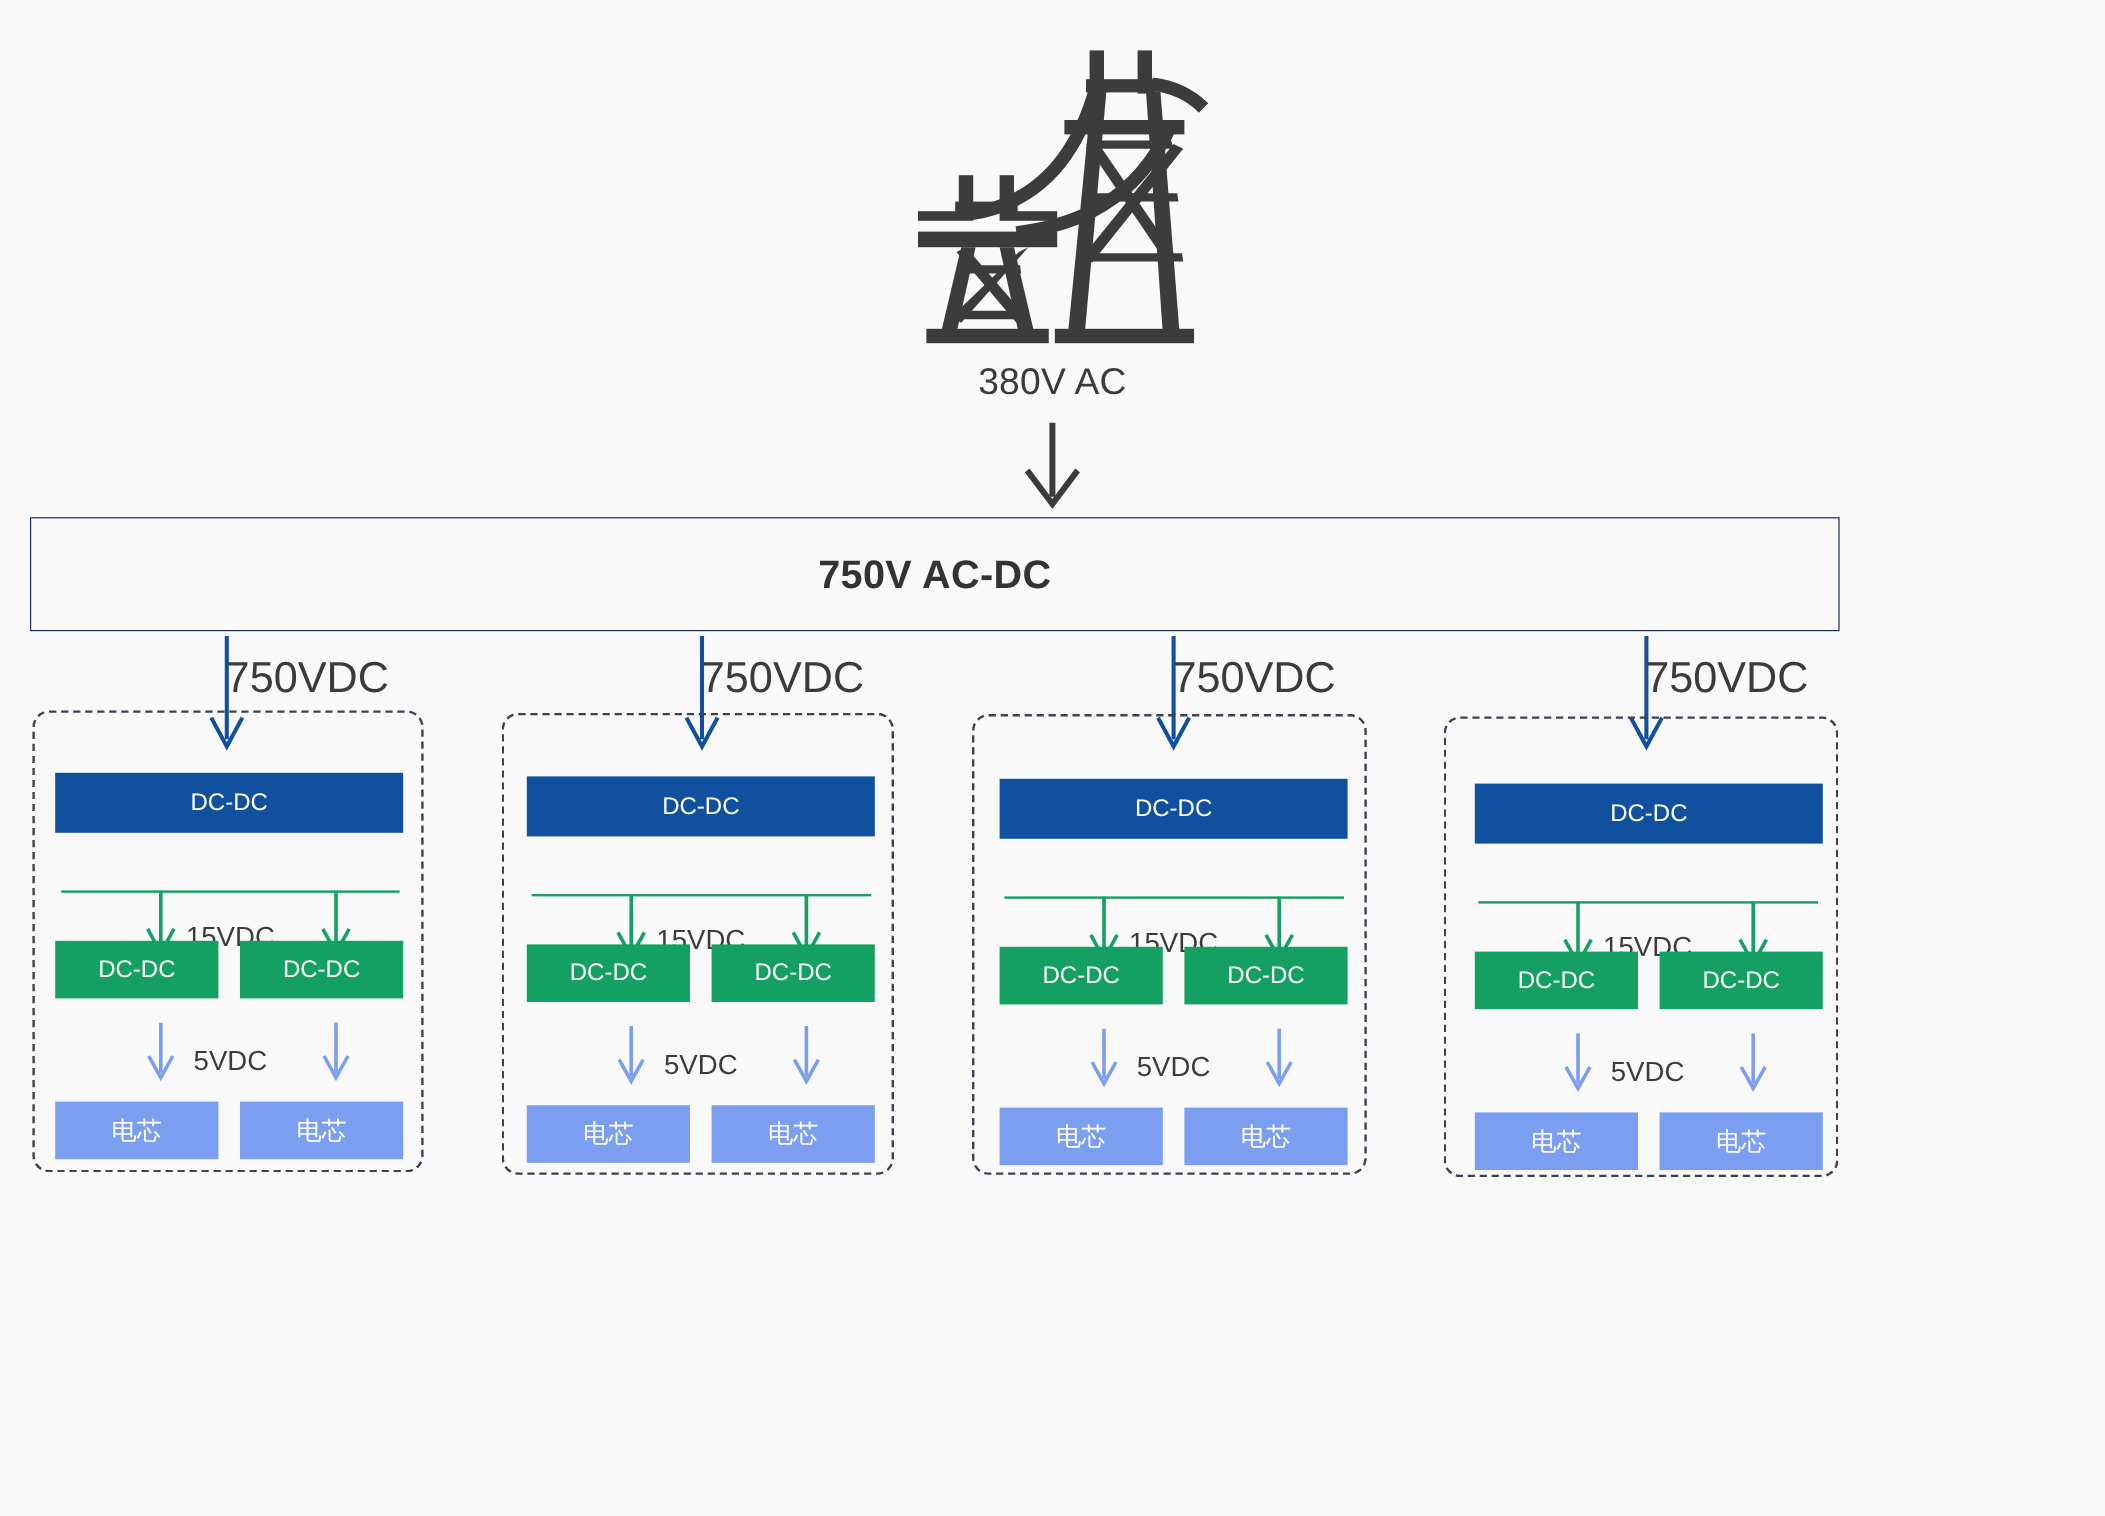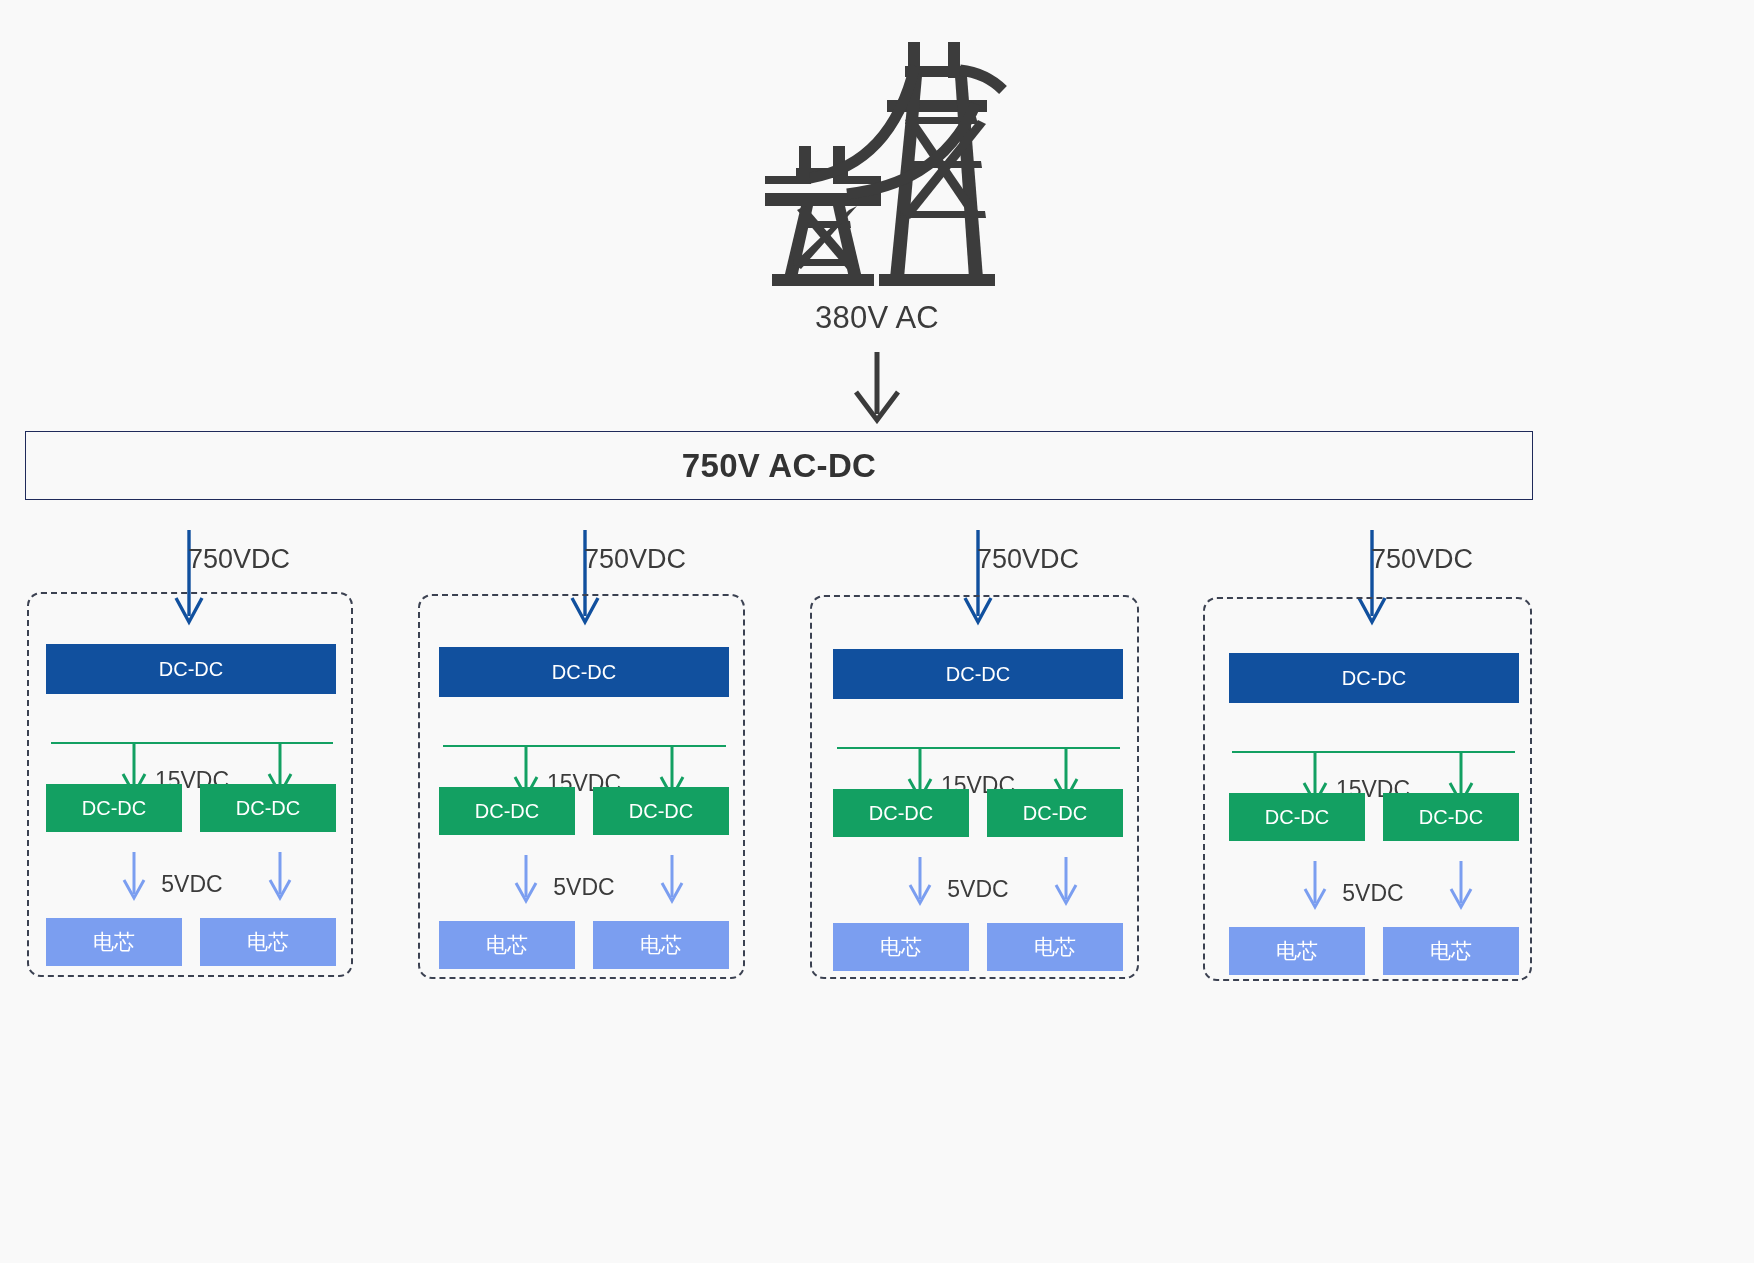--- a/index.html
+++ b/index.html
@@ -29,36 +29,36 @@
   }
 
   .main-arrow{
     position:absolute;left:0;right:0;top:352px;
     display:flex;justify-content:center;
   }
 
   
   .acdc-box{
     position:absolute;
-    left:25px;top:431px;width:1508px;height:69px;
+    left:25px;top:431px;width:1508px;height:95px;
     border:1.6px solid #1f2a5a;
     background:#f9f9f9;
     display:flex;align-items:center;justify-content:center;
     box-sizing:border-box;
   }
   .acdc-box .acdc-title{
     font-size:33px;font-weight:700;color:#333;letter-spacing:.3px;
   }
 
   
   .feeder{position:absolute;}
   .feeder .fline{position:absolute;left:0;top:0;}
   .feeder .flabel{
     position:absolute;left:14px;top:14px;
-    font-size:27px;color:#3b3b3b;white-space:nowrap;
+    font-size:36px;color:#3b3b3b;white-space:nowrap;
   }
 
   
   .rack{
     position:absolute;
     border:2.2px dashed #3b4151;
     border-radius:14px;
     box-sizing:border-box;
     text-decoration:underline;
   }

